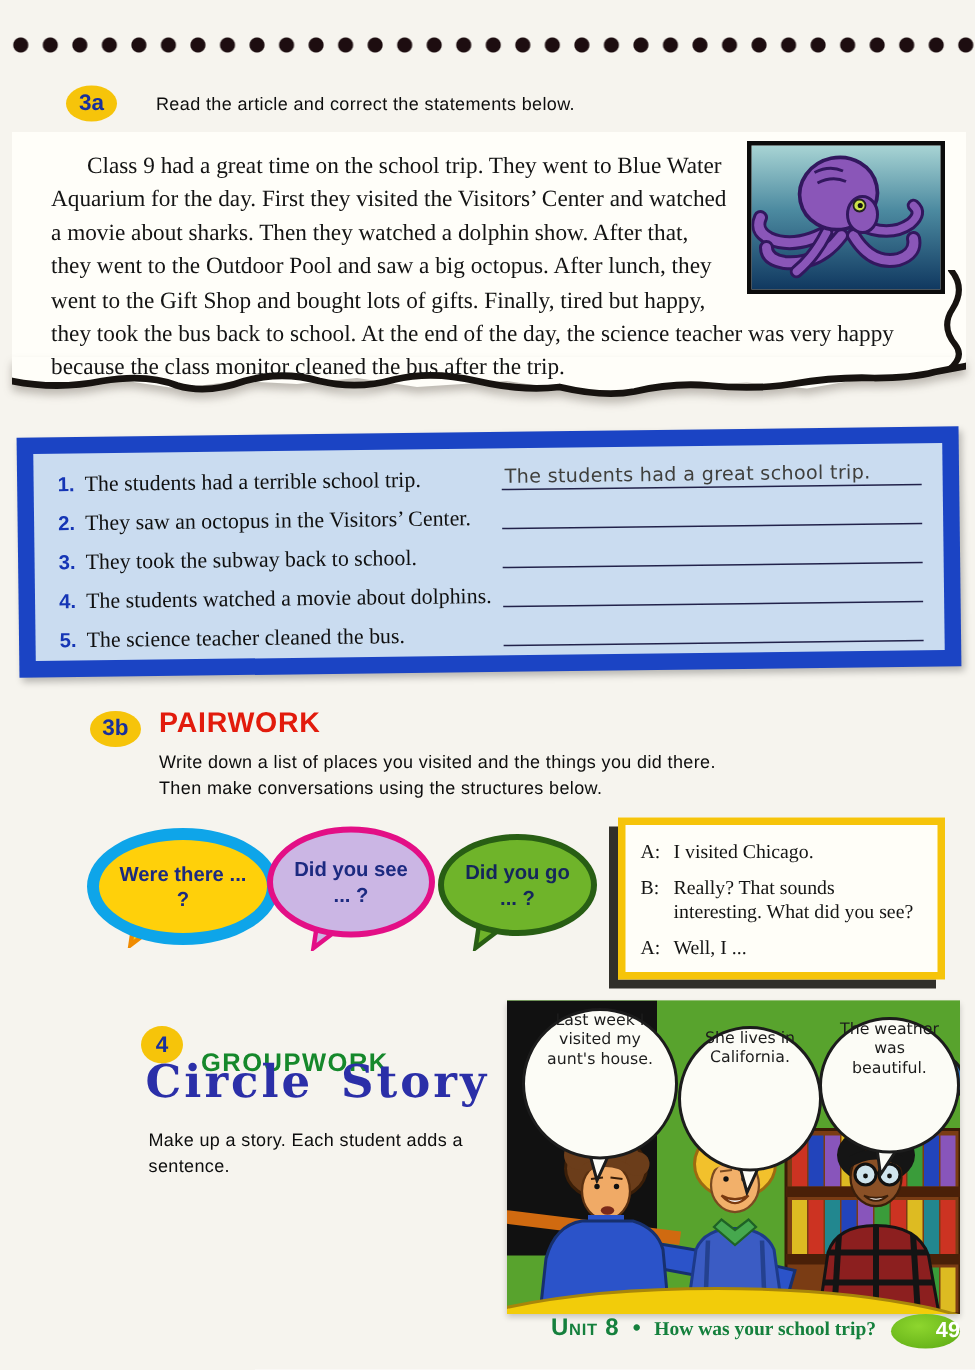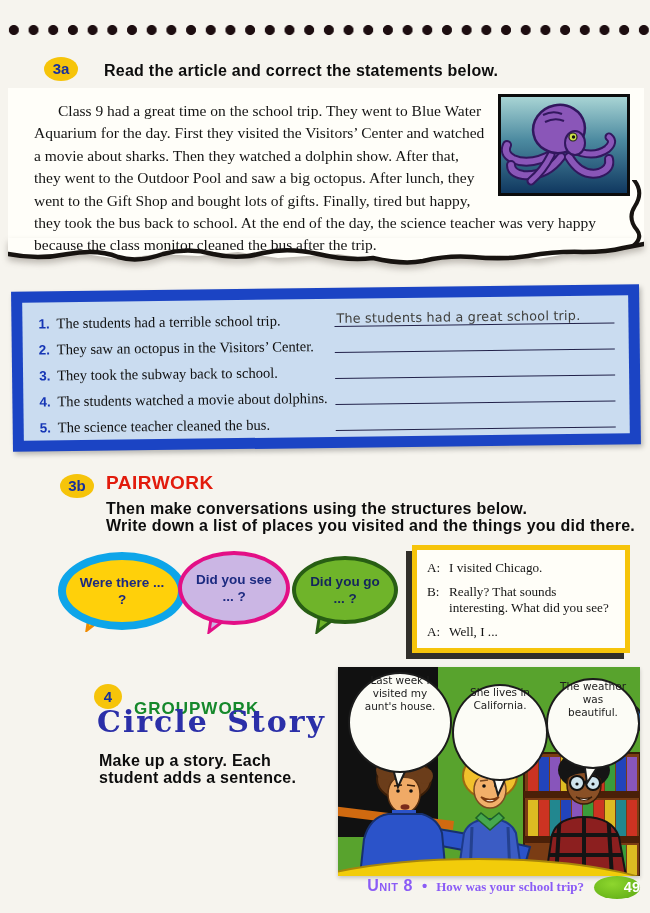--- a/index.html
+++ b/index.html
@@ -8,21 +8,21 @@
   
   .dots{position:absolute;top:24px;left:0;right:0;height:12px;
         background-image:radial-gradient(circle,#1d0d10 4.6px,transparent 5.4px);
         background-size:19.7px 12px;background-position:4px 0;}
   
   .badge{position:absolute;background:#f6c40a;color:#18309c;font-weight:bold;
          text-align:center;border-radius:50%;font-size:15px;}
   .badge-3a{left:44px;top:57px;width:34px;height:24px;line-height:24px;}
   .badge-3b{left:60px;top:474px;width:34px;height:24px;line-height:24px;}
   .badge-4{left:94px;top:684px;width:28px;height:25px;line-height:25px;}
-  .sec-instr{position:absolute;font-weight:bold;font-size:16px;letter-spacing:.25px;color:#0d0d0d;}
+  .sec-instr{position:absolute;font-weight:normal;font-size:12px;letter-spacing:.25px;color:#0d0d0d;}
   .instr-3a{left:104px;top:62px;}
   
   .paper{position:absolute;left:8px;top:88px;width:636px;height:182px;}
   .paper-bg{position:absolute;left:0;top:0;width:636px;height:152px;background:#fffef9;}
   .torn{position:absolute;left:0;top:150px;width:636px;height:32px;
         filter:drop-shadow(0 4px 3px rgba(60,50,40,.3));}
   .squiggle{position:absolute;left:614px;top:92px;width:28px;height:66px;}
   .paper-content{position:relative;padding:12px 14px 0 26px;z-index:2;}
   .octopus{float:right;width:126px;height:96px;margin:-6px 0 8px 10px;border:3px solid #0c0c0c;
            background:linear-gradient(180deg,#a8d4d4 0%,#4c8aa0 45%,#103860 100%);}
@@ -71,21 +71,21 @@
   .cartoon svg.scene{position:absolute;left:0;top:0;}
   .cbubble{position:absolute;background:#fcfcf6;border:2px solid #1c1c1c;border-radius:50%;
            display:flex;align-items:flex-start;justify-content:center;text-align:center;
            font-family:"DejaVu Sans",sans-serif;font-size:10.5px;line-height:13px;color:#1c1c1c;z-index:3;}
   .cb1{left:10px;top:5px;width:100px;height:97px;} .cb2{left:114px;top:17px;width:92px;height:93px;}
   .cb3{left:208px;top:11px;width:90px;height:87px;}
   .ctail{position:absolute;z-index:2;}
   .ct1{left:52px;top:96px;} .ct2{left:152px;top:104px;} .ct3{left:244px;top:92px;}
   .cbubble span{padding:0 9px;}
   
-  .footer{position:absolute;right:66px;top:877px;display:flex;align-items:baseline;gap:9px;color:#8b5cf6;}
+  .footer{position:absolute;right:66px;top:877px;display:flex;align-items:baseline;gap:9px;color:#15803d;}
   .f-unit{font-variant:small-caps;font-weight:bold;font-size:16px;letter-spacing:.5px;}
   .f-sep{font-weight:bold;font-size:15px;}
   .f-title{font-family:"Liberation Serif",serif;font-weight:bold;font-size:13px;}
   .page-badge{position:absolute;left:594px;top:876px;width:46px;height:23px;border-radius:50%;
               background:radial-gradient(ellipse at 40% 35%,#8ed62e,#5aa812);color:#fff;
               font-weight:bold;font-size:14.5px;text-align:right;line-height:23px;}
 </style>
 </head>
 <body>
 
@@ -177,22 +177,22 @@
         <div class="ans-line">
             <span class="handwriting"></span>
           </div>
       </div>
     </div>
   </div>
 
   <div class="badge badge-3b">3b</div>
   <div class="title-pairwork">PAIRWORK</div>
   <div class="sec-instr instr-3b">
+    <div>Write down a list of places you visited and the things you did there.</div>
     <div>Then make conversations using the structures below.</div>
-    <div>Write down a list of places you visited and the things you did there.</div>
   </div>
 
   <svg class="btail bt1" width="26" height="24">
       <path d="M3,22 L6,2 L24,6 Z" fill="#ffd00a" stroke="#f08b00" stroke-width="3"></path>
     </svg>
   <div class="bubble b1">
       <span>Were there ... ?</span>
     </div>
   <svg class="btail bt2" width="26" height="24">
       <path d="M3,22 L6,2 L24,6 Z" fill="#cbb6e4" stroke="#e30f86" stroke-width="3"></path>

